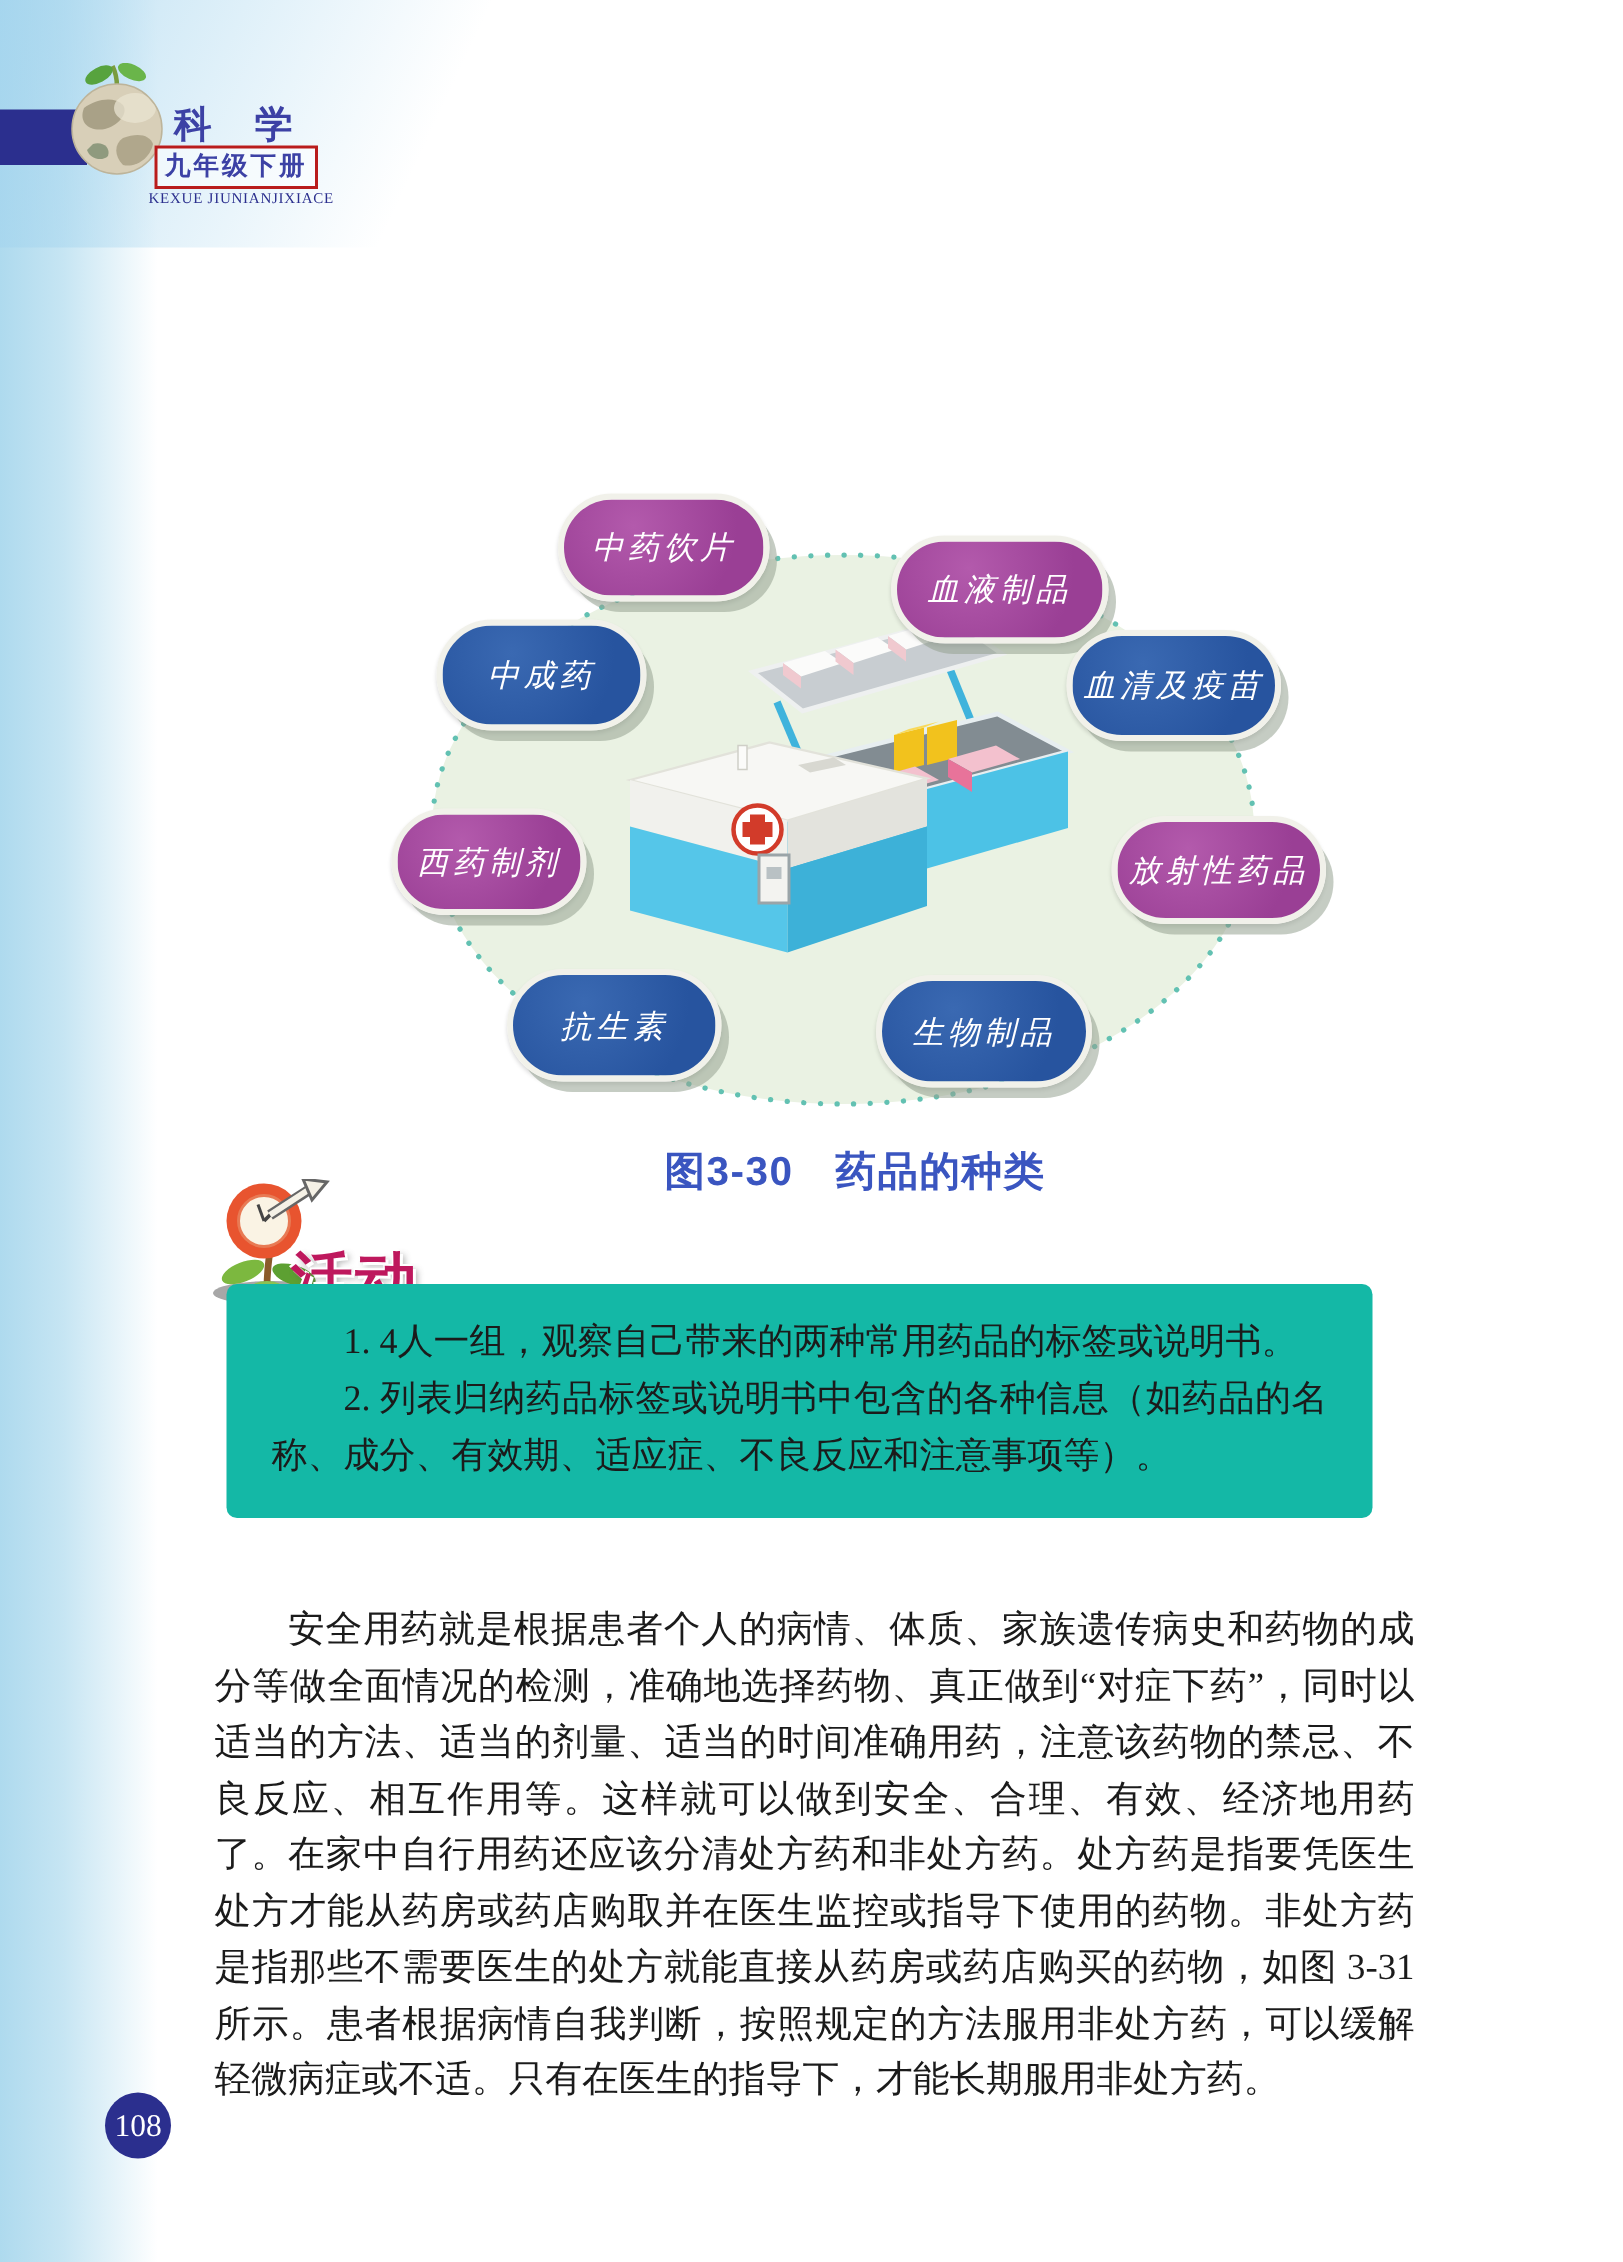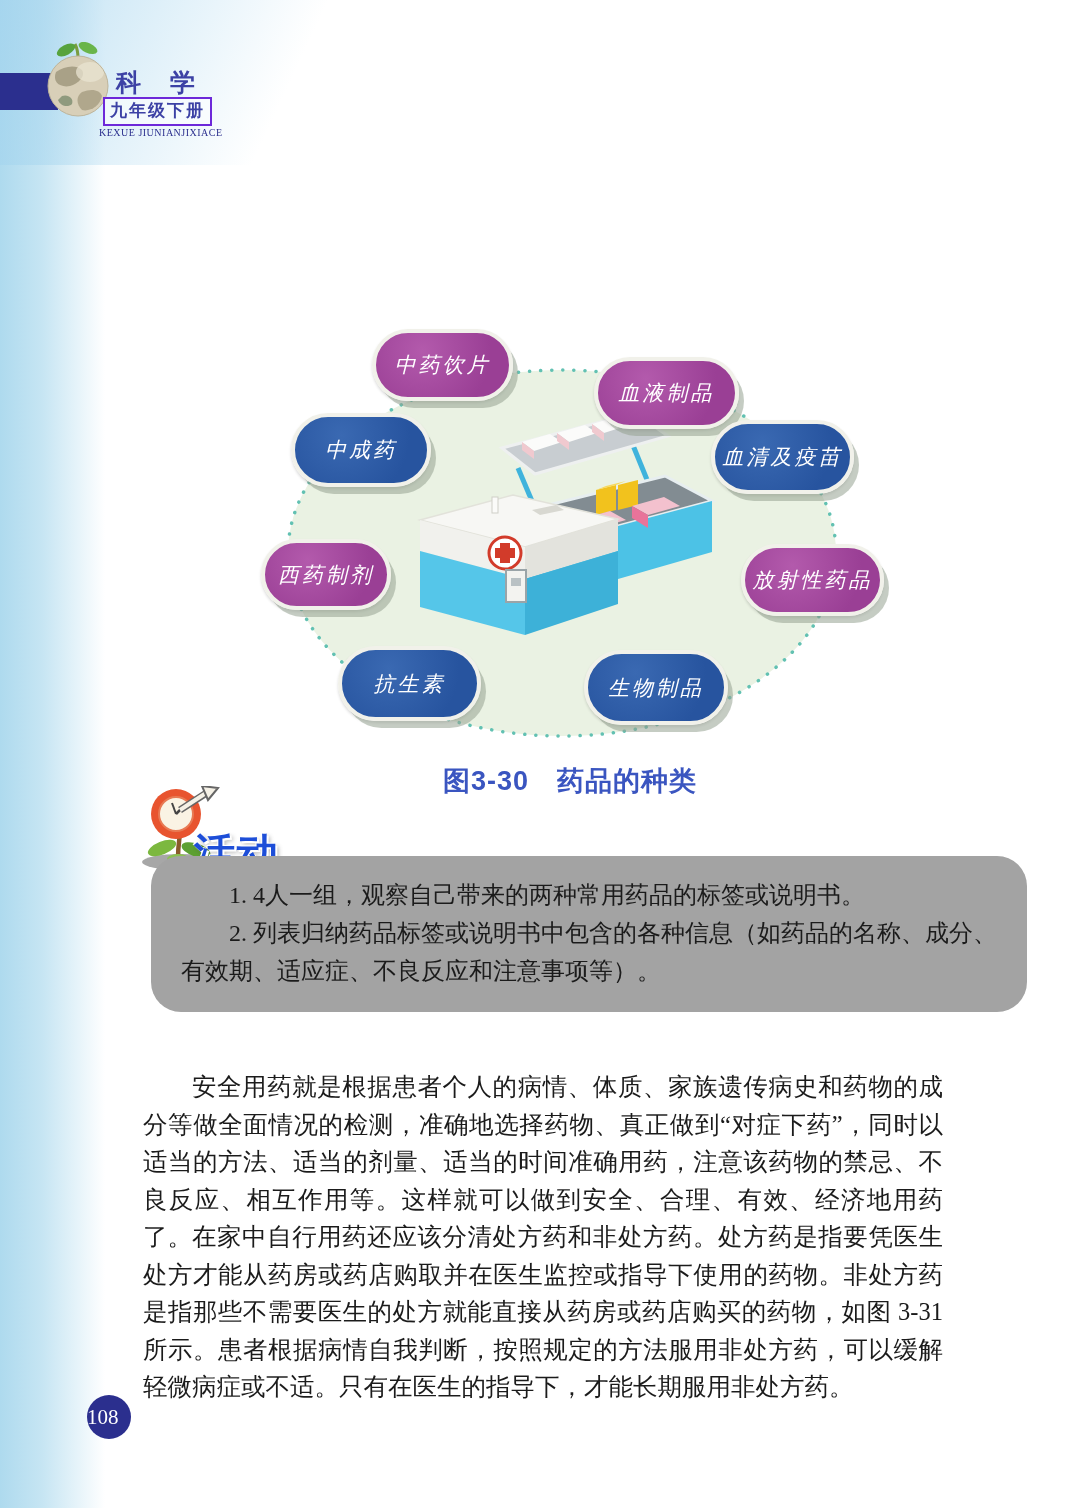--- a/index.html
+++ b/index.html
@@ -18,21 +18,21 @@
     background:linear-gradient(115deg, rgba(163,212,238,.7) 0%, rgba(163,212,238,0) 72%);
   }
   
   .navy-bar { position:absolute; left:0; top:73px; width:58px; height:37px; background:#2b2f8e; }
   .logo-globe { position:absolute; left:42px; top:42px; width:72px; height:76px; }
   .logo-title {
     position:absolute; left:116px; top:66px; font-size:25px; font-weight:bold;
     color:#3c41a5; letter-spacing:11px; font-family:"Liberation Sans", sans-serif;
   }
   .logo-sub {
-    position:absolute; left:103px; top:97px; border:2px solid #6d28d9; color:#3c41a5;
+    position:absolute; left:103px; top:97px; border:2px solid #b91c1c; color:#3c41a5;
     font-size:17px; font-weight:bold; padding:0 5px 2px; letter-spacing:2px;
     font-family:"Liberation Sans", sans-serif; background:rgba(255,255,255,.55);
   }
   .logo-rom {
     position:absolute; left:99px; top:127px; font-size:10px; font-weight:normal;
     color:#2b2f8e; letter-spacing:.5px; font-family:"Liberation Serif", serif;
   }
   
   .para {
     position:absolute; left:143px; width:800px; margin:0;
@@ -65,35 +65,35 @@
   .b8 { left:334px; top:352px; width:136px; height:67px; }
   .fig-caption {
     position:absolute; left:250px; top:763px; width:640px; text-align:center;
     color:#3a55c0; font-size:27px; font-weight:bold; letter-spacing:1px;
     font-family:"Liberation Sans", sans-serif;
   }
   
   .act-icon  { position:absolute; left:132px; top:786px; width:104px; height:86px; }
   .act-title {
     position:absolute; left:194px; top:826px; font-size:41px; font-weight:bold;
-    color:#1d4ed8; letter-spacing:2px; font-family:"Liberation Sans", sans-serif;
+    color:#be185d; letter-spacing:2px; font-family:"Liberation Sans", sans-serif;
     text-shadow:2px 2px 0 #ffffff, -1px -1px 0 #ffffff, 3px 3px 4px rgba(80,80,80,.45);
   }
   .act-box {
-    position:absolute; left:151px; top:856px; width:876px; height:156px;
-    background:#a3a3a3; border-radius:30px; box-sizing:border-box; padding:20px 30px 0;
+    position:absolute; left:151px; top:856px; width:764px; height:156px;
+    background:#14b8a6; border-radius:7px; box-sizing:border-box; padding:20px 30px 0;
   }
   .act-box p {
     margin:0; font-size:24px; line-height:38px; text-indent:2em;
     color:#1b1b1b; text-align:justify;
   }
   
   .page-badge {
-    position:absolute; left:87px; top:1395px; width:44px; height:44px; border-radius:50%;
-    background:#2b2f8e; color:#ffffff; display:flex; align-items:center; justify-content:flex-start;
+    position:absolute; left:70px; top:1395px; width:44px; height:44px; border-radius:50%;
+    background:#2b2f8e; color:#ffffff; display:flex; align-items:center; justify-content:center;
     font-size:21px; font-family:"Liberation Serif", serif;
   }
 </style>
 </head>
 <body>
 
 <div id="page">
 
   <div class="left-band"></div>
   <div class="corner-tint"></div>

